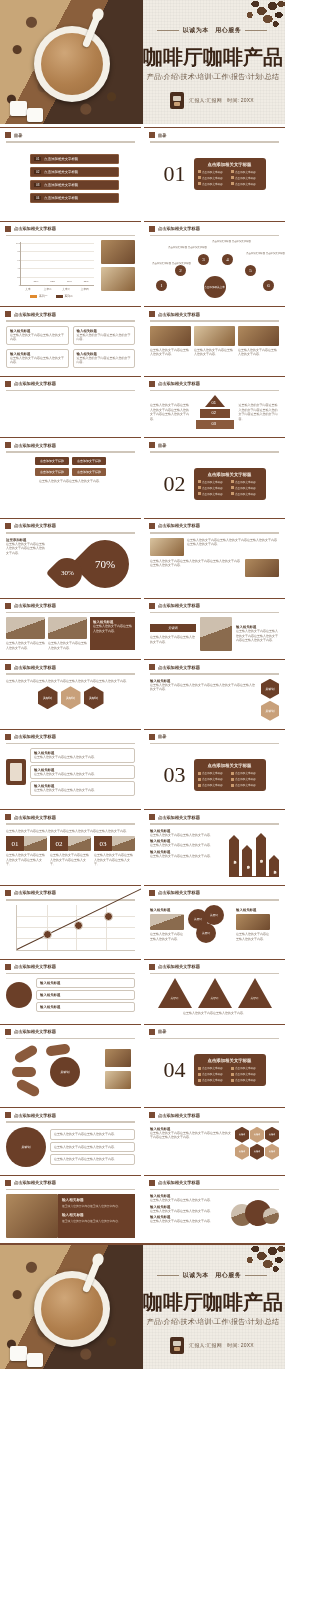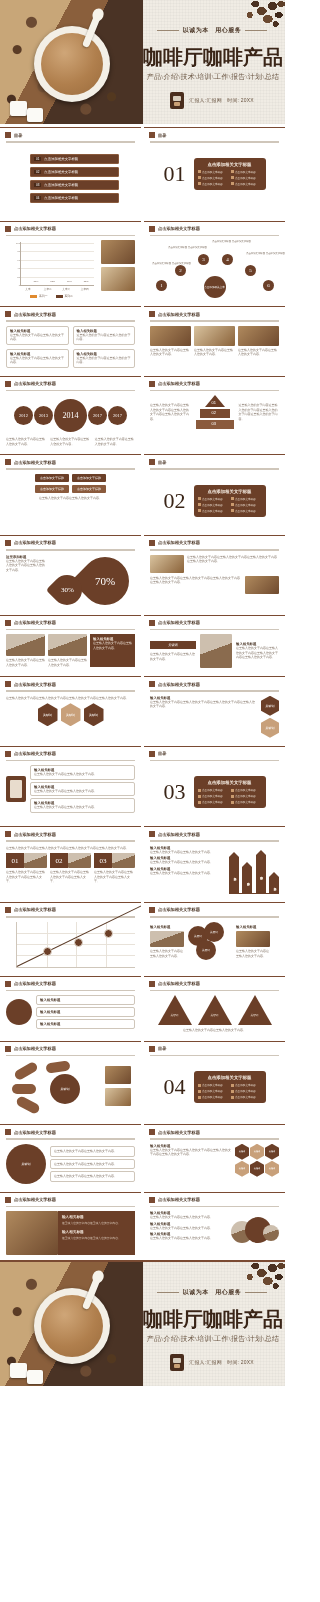--- a/index.html
+++ b/index.html
@@ -493,34 +493,20 @@
       </div>
     </div>
 
     <div class="row">
       <div class="slide">
         <div class="sl-head">
           <div class="sl-sq"></div>
           <div class="sl-title">点击添加相关文字标题</div>
         </div>
         <div class="sl-rule"></div>
-        <div class="sl-body">
-          <div class="years">
-            <div class="yc sm">2012</div>
-            <div class="yc sm">2013</div>
-            <div class="yc big">2014</div>
-            <div class="yc sm">2017</div>
-            <div class="yc sm">2017</div>
-          </div>
-          <div style="display:flex;gap:4px;margin-top:2px;">
-            <div class="tiny" style="flex:1">这里输入您的文字内容这里输入您的文字内容。</div>
-            <div class="tiny" style="flex:1">这里输入您的文字内容这里输入您的文字内容。</div>
-            <div class="tiny" style="flex:1">这里输入您的文字内容这里输入您的文字内容。</div>
-          </div>
-        </div>
       </div>
 
       <div class="slide">
         <div class="sl-head">
           <div class="sl-sq"></div>
           <div class="sl-title">点击添加相关文字标题</div>
         </div>
         <div class="sl-rule"></div>
         <div class="sl-body" style="display:flex;gap:4px;align-items:center;">
           <div class="tiny" style="flex:1">这里输入您的文字内容这里输入您的文字内容这里输入您的文字内容这里输入您的文字内容。</div>

